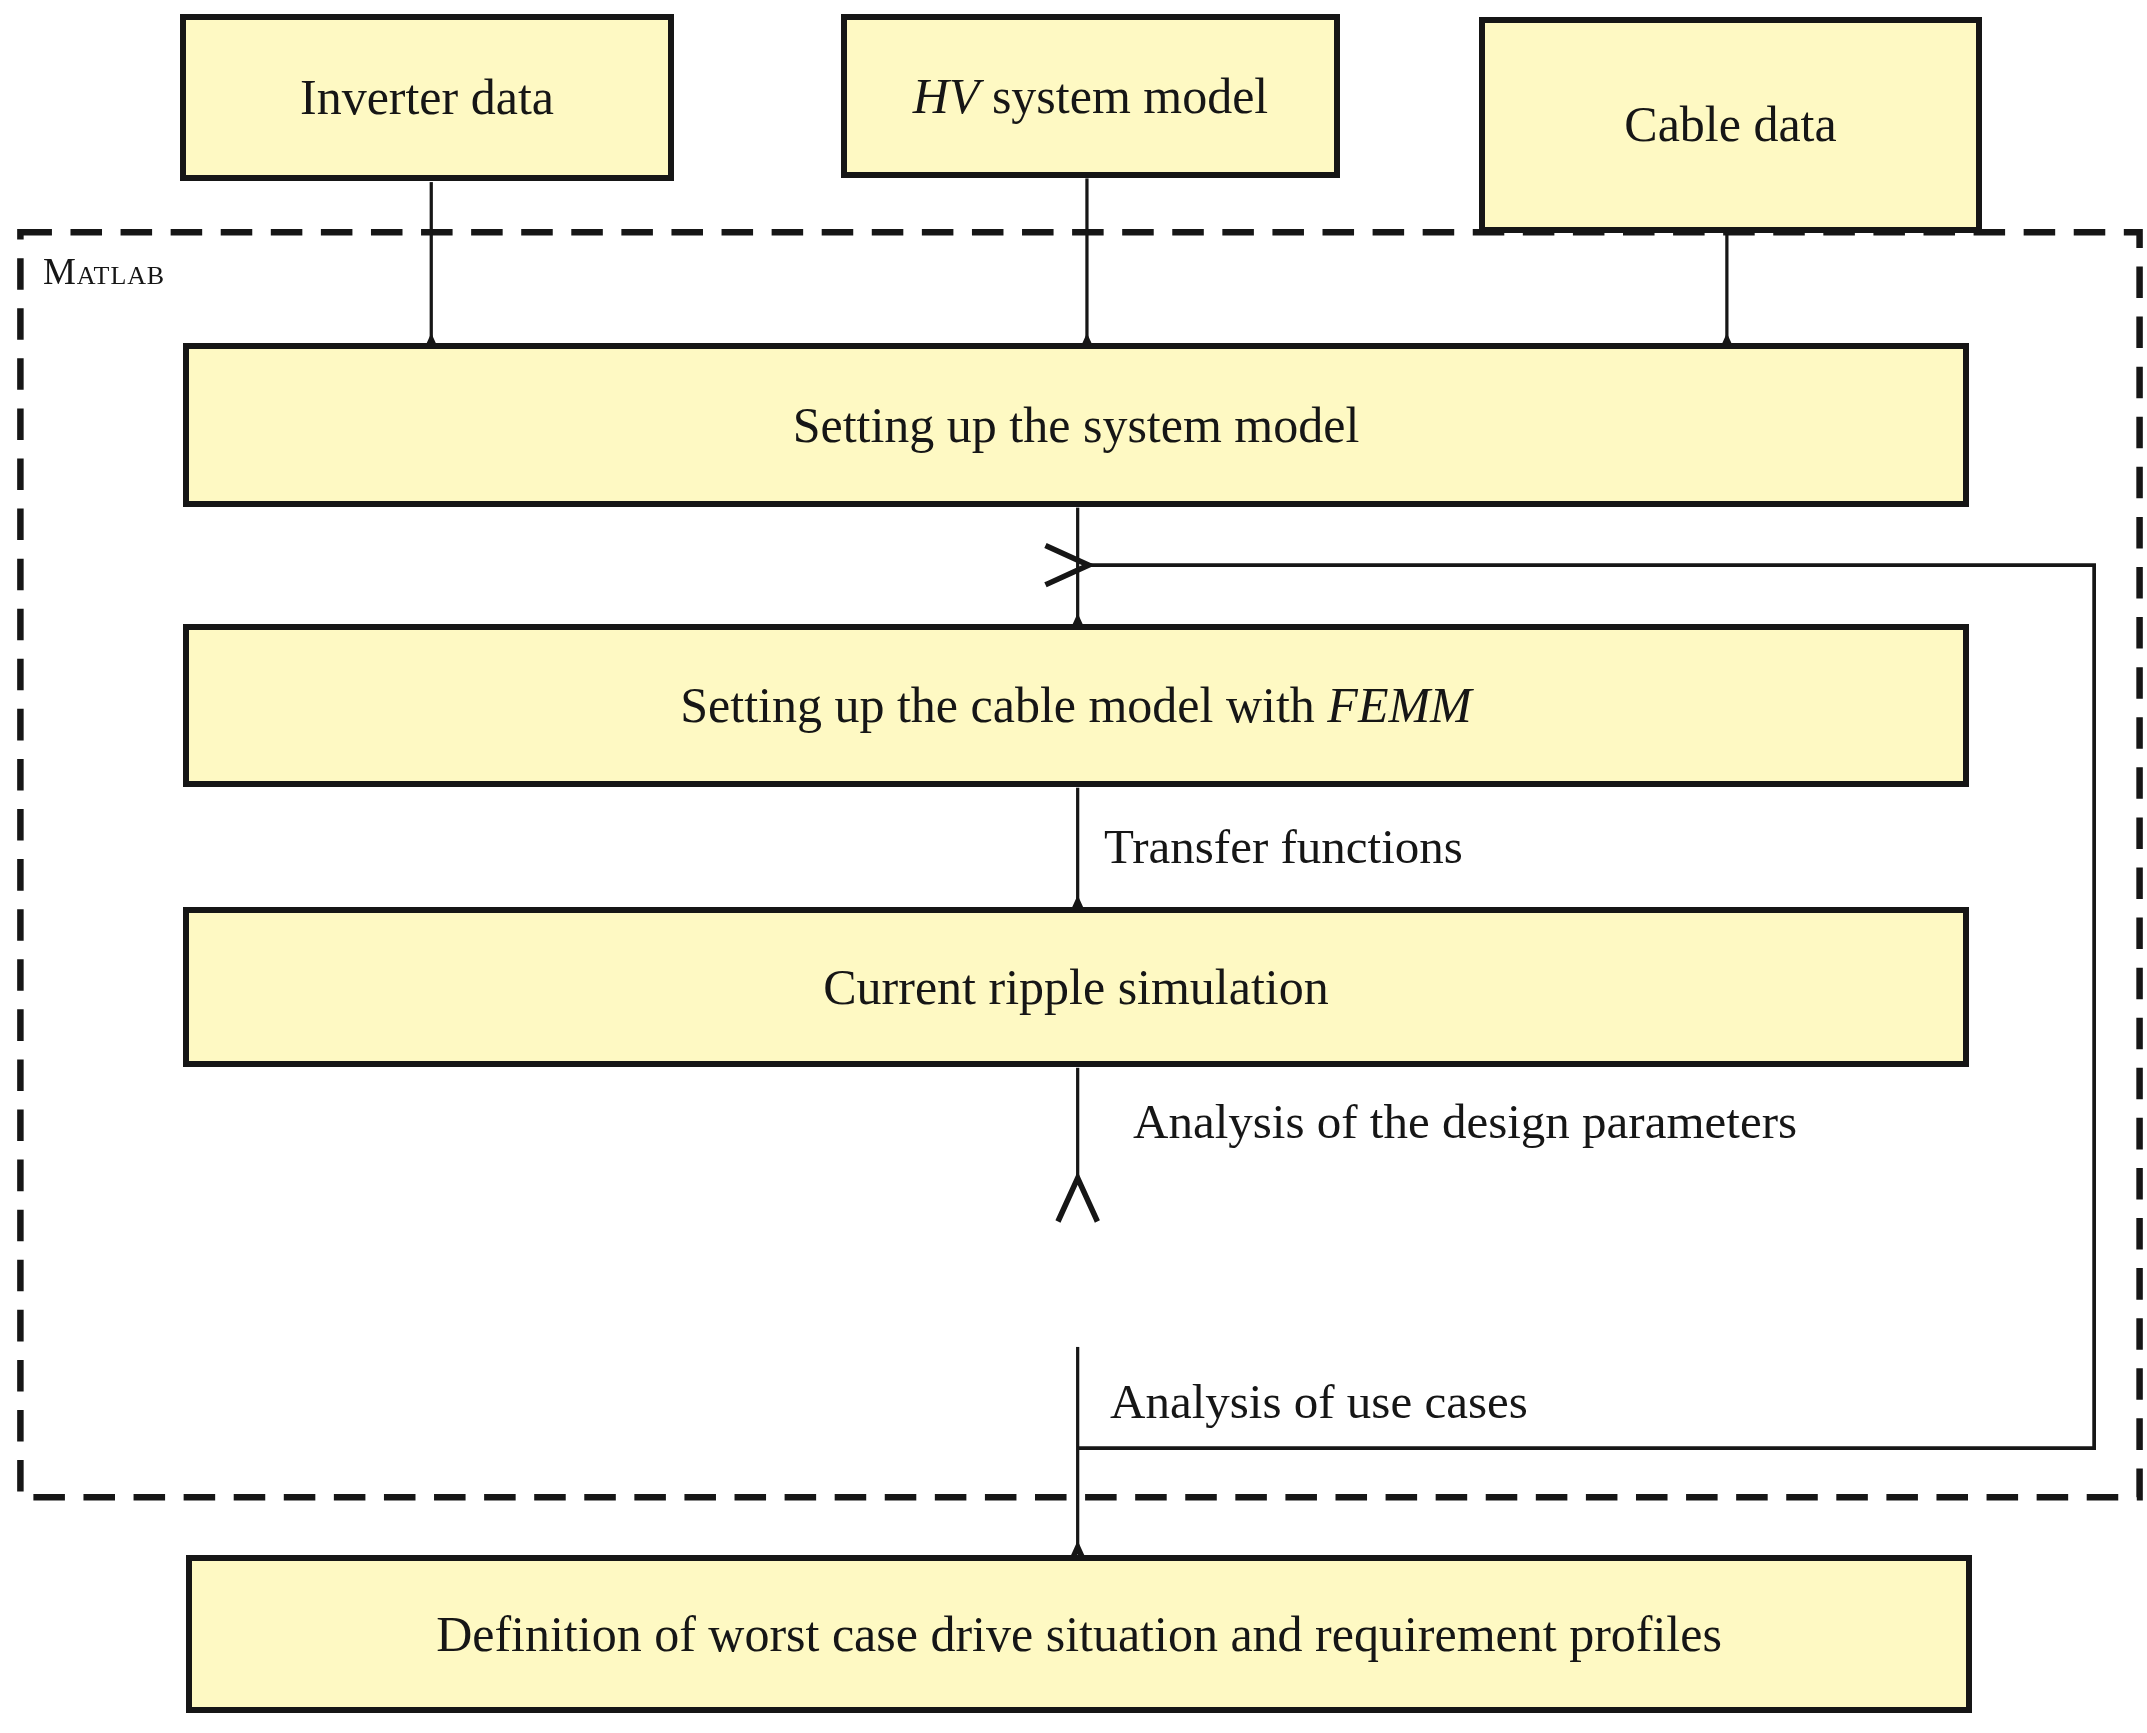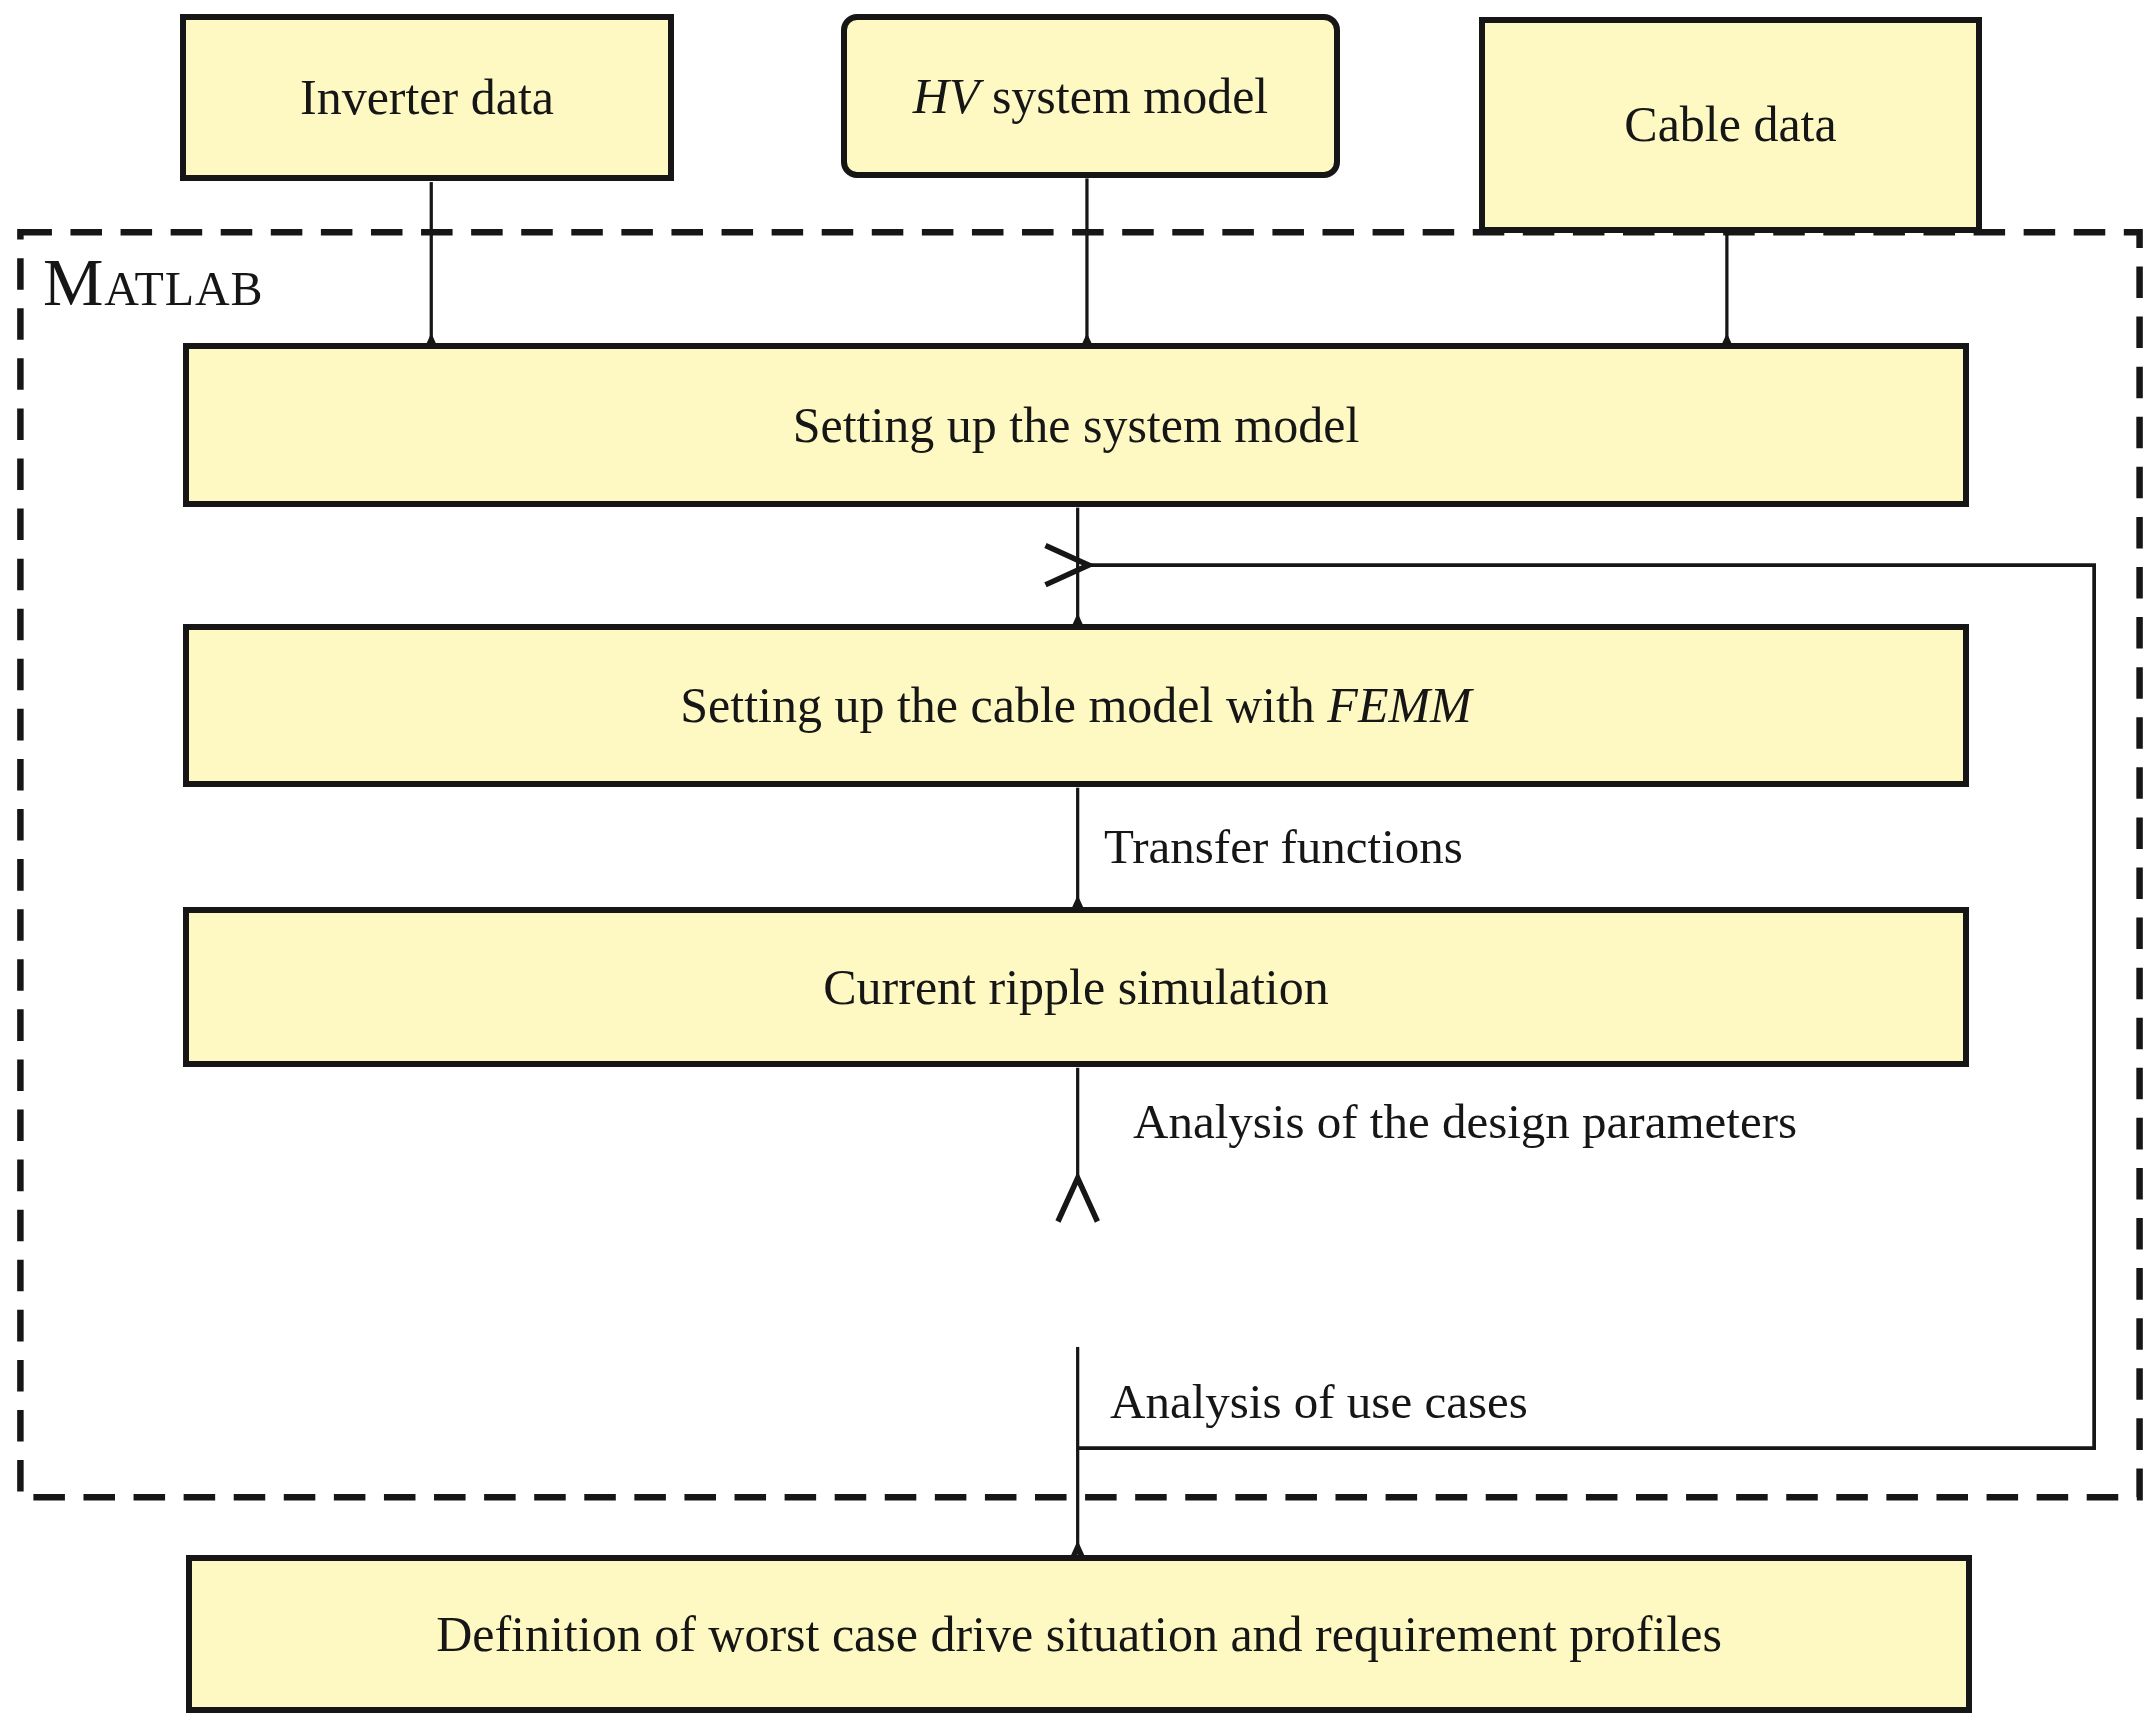--- a/index.html
+++ b/index.html
@@ -32,22 +32,22 @@
   }
   .edge-label {
     position: absolute;
     font-size: 49px;
     line-height: 1.1;
     white-space: nowrap;
   }
   .container-label {
     position: absolute;
     left: 43px;
-    top: 243px;
-    font-size: 68px;
+    top: 250px;
+    font-size: 37px;
     font-variant: small-caps;
     letter-spacing: 0.9px;
     white-space: nowrap;
   }
   .italic { font-style: italic; }
 </style>
 </head>
 <body>
 
 <div class="canvas">
@@ -72,21 +72,21 @@
 
     <path d="M 1162 1561 L 2258 1561 L 2258 609 L 1174 609" fill="none" stroke="#161616" stroke-width="4" marker-end="url(#ah)"></path>
   </svg>
 
   <div class="container-label">Matlab</div>
 
   <div class="node" style="left:180px; top:14px; width:494px; height:167px;">
     <span>Inverter data</span>
   </div>
 
-  <div class="node" style="left:841px; top:14px; width:499px; height:164px;border-radius:16px;">
+  <div class="node" style="left:841px; top:14px; width:499px; height:164px;">
     <span><span class="italic">HV</span><span> system model</span></span>
   </div>
 
   <div class="node" style="left:1479px; top:16.7px; width:503px; height:216px;">
     <span>Cable data</span>
   </div>
 
   <div class="node" style="left:183px; top:343px; width:1786px; height:164px;">
     <span>Setting up the system model</span>
   </div>

